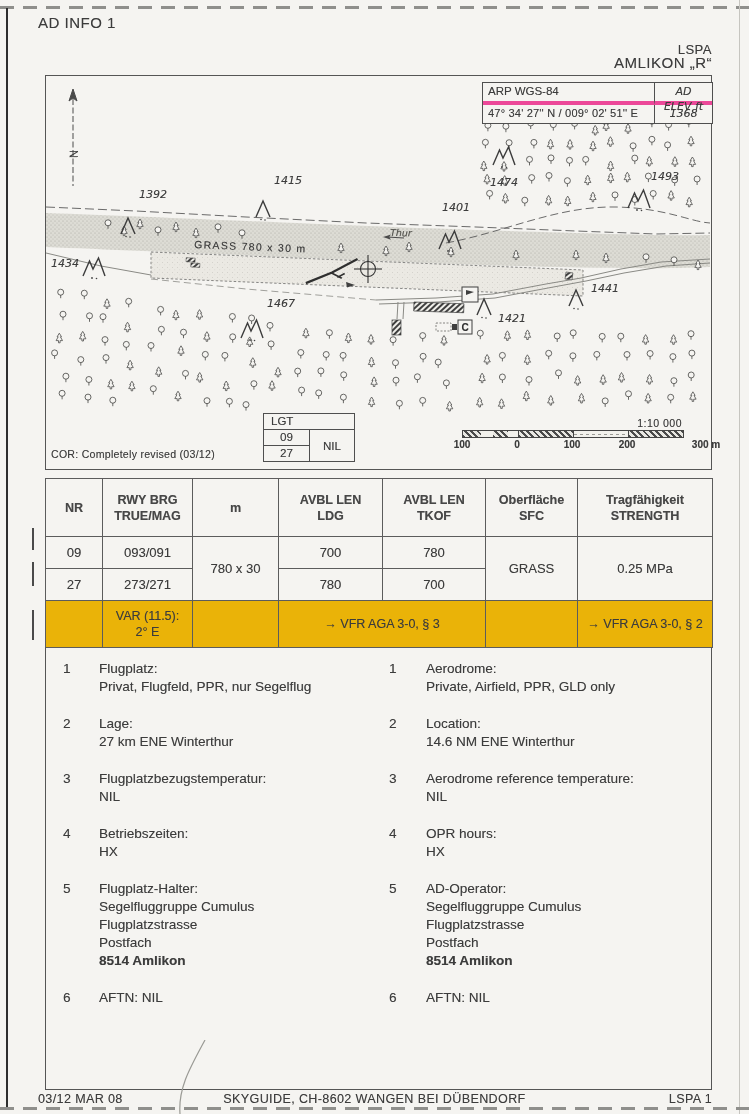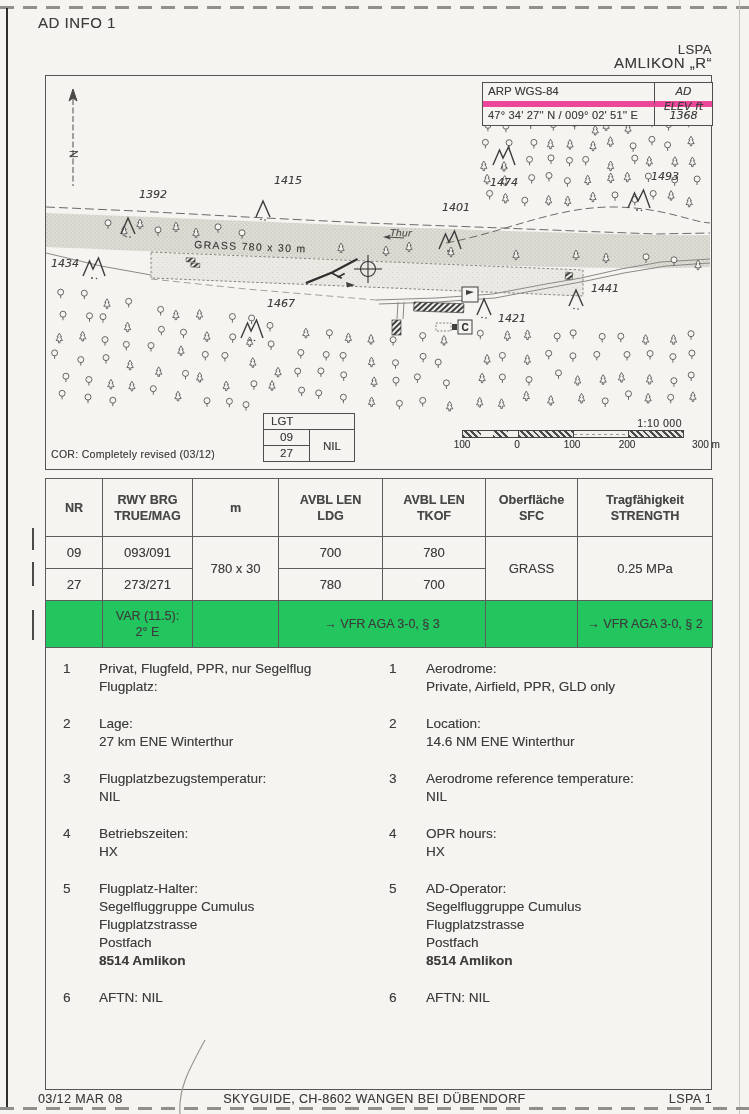--- a/index.html
+++ b/index.html
@@ -18,21 +18,21 @@
   .hdr-left{position:absolute;left:38px;top:14px;font-size:15px;letter-spacing:0.5px;}
   .hdr-right{position:absolute;right:37px;top:14px;font-size:15px;letter-spacing:0.5px;margin-top:40px;}
   .hdr-sub{position:absolute;right:37px;top:42px;font-size:13px;letter-spacing:0.5px;}
 
   
   .map{position:absolute;left:45px;top:75px;width:667px;height:395px;border:1.4px solid #555;box-sizing:border-box;}
   .map svg{position:absolute;left:0;top:0;}
   .overlay{position:absolute;background:#f5f4f1;box-sizing:border-box;}
   .arp-table{left:436px;top:6px;width:231px;border:1.2px solid #4f4f4f;font-size:11.5px;}
   .arp-row{display:flex;}
-  .arp-row:first-child .arp-c{border-bottom:6px solid #ec4899;}
+  .arp-row:first-child .arp-c{border-bottom:4px solid #ec4899;}
   .arp-c{padding:1px 5px;height:16px;line-height:15px;box-sizing:content-box;}
   .arp-c1{width:161px;border-right:1px solid #4f4f4f;}
   .arp-c2{flex:1;text-align:center;}
   .it{font-style:italic;font-family:"DejaVu Sans",sans-serif;font-size:11px;}
   .arp-coords{font-size:11px;letter-spacing:0.2px;}
 
   .lgt-table{left:217px;top:337px;width:92px;border:1.2px solid #4f4f4f;font-size:11.5px;}
   .lgt-head{padding:0 0 0 7px;height:15px;line-height:15px;border-bottom:1px solid #4f4f4f;}
   .lgt-body{display:flex;}
   .lgt-col1{width:45px;border-right:1px solid #4f4f4f;}
@@ -41,35 +41,35 @@
   .lgt-nil{flex:1;display:flex;align-items:center;justify-content:center;}
 
   .scalebar{left:403px;top:341px;width:250px;background:transparent;font-size:10px;}
   .scale-title{text-align:right;width:220px;margin-left:13px;font-size:10.5px;letter-spacing:0.5px;}
   .bar{margin-left:13px;margin-top:1px;width:220px;height:6px;border:1px solid #444;display:flex;box-sizing:content-box;}
   .seg{height:100%;box-sizing:border-box;border-left:1px solid #444;}
   .seg:first-child{border-left:none;}
   .hatch-bg{background:repeating-linear-gradient(45deg,#4a4a4a 0 2px,#e8e7e2 2px 4.5px);}
   .plain-bg{background:#f2f1ec;}
   .dot-mid{background:#f2f1ec repeating-linear-gradient(90deg,#9a9a95 0 3px,rgba(0,0,0,0) 3px 6px) center/100% 1px no-repeat;}
-  .tickrow{position:relative;height:12px;margin-left:13px;width:224px;}
+  .tickrow{position:relative;height:12px;margin-left:13px;width:224px;font-weight:bold;}
   .tickrow span{position:absolute;top:1px;transform:translateX(-50%);white-space:nowrap;}
 
   .cor-note{left:5px;top:372px;font-size:10.5px;background:transparent;letter-spacing:0.3px;}
 
   
   .cbar{position:absolute;left:32px;width:2px;background:#4a4a4a;}
 
   
   .rwy-table{position:absolute;left:45px;top:478px;border-collapse:collapse;table-layout:fixed;}
   .rwy-table td,.rwy-table th{border:1.2px solid #5c5c5c;text-align:center;vertical-align:middle;
       font-size:13px;padding:0 2px;}
   .rwy-table th{font-weight:bold;color:#474747;font-size:12.5px;line-height:16px;height:57px;}
   .rwy-table td{height:31px;}
-  tr.var-row{background:#22c55e;}
+  tr.var-row{background:#eab308;}
   tr.var-row td{height:46px;font-size:12.5px;line-height:16px;}
 
   
   .items-box{position:absolute;left:45px;top:647px;width:667px;height:443px;box-sizing:border-box;
       border-left:1.4px solid #555;border-right:1.4px solid #555;border-bottom:1.4px solid #555;
       padding-top:13px;padding-left:17px;overflow:hidden;}
   .item-row{display:grid;grid-template-columns:36px 290px 37px auto;margin-bottom:19px;
       font-size:13.5px;line-height:18px;}
   .inum{}
   .itxt div{white-space:nowrap;}
@@ -1051,22 +1051,22 @@
       <td></td>
       <td>→ VFR AGA 3-0, § 2</td>
     </tr>
   </tbody>
     </table>
 
   <div class="items-box" id="items">
       <div class="item-row">
         <div class="inum">1</div>
         <div class="itxt">
+          <div>Flugplatz:</div>
           <div>Privat, Flugfeld, PPR, nur Segelflug</div>
-          <div>Flugplatz:</div>
         </div>
         <div class="inum">1</div>
         <div class="itxt">
           <div>Aerodrome:</div>
           <div>Private, Airfield, PPR, GLD only</div>
         </div>
       </div>
       <div class="item-row">
         <div class="inum">2</div>
         <div class="itxt">

